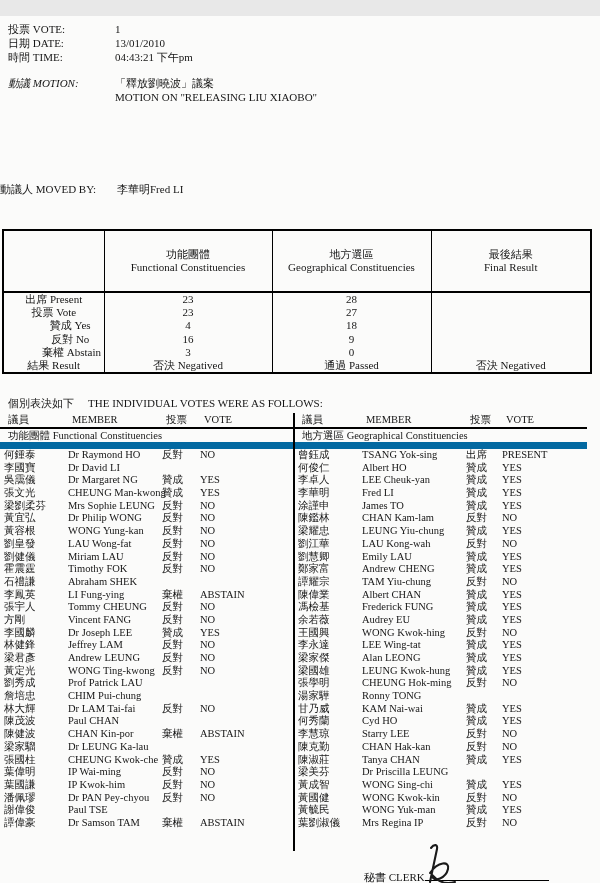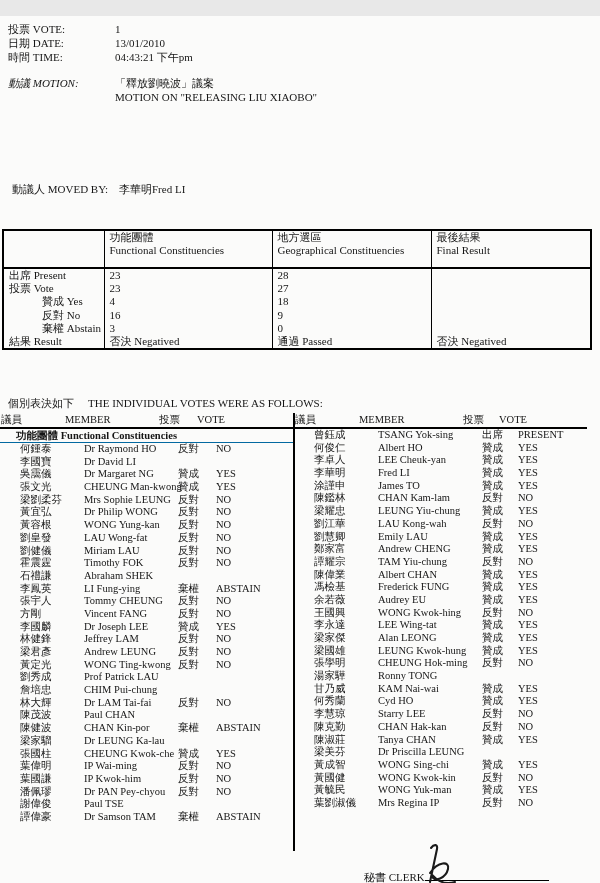--- a/index.html
+++ b/index.html
@@ -9,57 +9,57 @@
     font-family:"Liberation Serif","DejaVu Serif",serif;
     font-size:11px;
   }
   
   .info { position:absolute; top:6px; left:8px; }
   .info-row { display:flex; height:14px; line-height:14px; }
   .info-label { width:107px; flex:0 0 107px; }
   .motion { position:absolute; top:60px; left:8px; display:flex; }
   .motion-label { width:107px; flex:0 0 107px;font-style:italic; }
   .motion-lines div { height:14px; line-height:14px; }
-  .moved { position:absolute; top:166px; left:12px; display:flex; }
+  .moved { position:absolute; top:166px; left:0; display:flex;gap:10px; }
   .moved-label { width:107px; flex:0 0 107px; }
   
   table.summary {
     position:absolute; top:213px; left:2px; width:588px;
     border-collapse:collapse; table-layout:fixed;
     border:2px solid #000;
   }
   table.summary th, table.summary td {
     border-left:1.5px solid #000; border-right:1.5px solid #000;
-    text-align:left; vertical-align:top; font-weight:normal;
-    padding:0 5px; white-space:nowrap; overflow:hidden;
+    text-align:center; vertical-align:top; font-weight:normal;
+    padding:17px 5px; white-space:nowrap; overflow:hidden;
   }
   table.summary thead tr { border-bottom:2px solid #000; height:38px; }
   table.summary thead th div { line-height:13px; }
   table.summary tbody tr { height:13.2px; }
   table.summary tbody td { line-height:13.2px; padding-top:0; padding-bottom:0; }
   table.summary tbody tr:nth-of-type(3) td:first-child,
   table.summary tbody tr:nth-of-type(4) td:first-child,
   table.summary tbody tr:nth-of-type(5) td:first-child { padding-left:38px; }
   
   .votes-heading { position:absolute; top:380px; left:8px; }
   .votes-heading .vh-zh { display:inline-block; width:80px; }
   .vt-col { position:absolute; top:397px; width:293px; font-size:10.5px; }
   .vt-left  { left:0; }
   .vt-right { left:294px; }
   .vt-header {
     display:grid; grid-template-columns:64px 94px 38px auto;
-    padding-left:1px; height:14px; line-height:14px;
+    padding-left:8px; height:14px; line-height:14px;
     border-bottom:2px solid #000; white-space:nowrap;
   }
   .vt-right .vt-header { grid-template-columns:64px 104px 36px auto; }
-  .vt-section { height:13px; line-height:13px; padding-left:16px;
-    border-bottom:1px solid #0369a1; white-space:nowrap;font-weight:bold; }
+  .vt-section { height:13px; line-height:13px; padding-left:8px;
+    border-bottom:7px solid #0369a1; white-space:nowrap; }
   .vt-row {
     display:grid; grid-template-columns:64px 94px 38px auto;
-    padding-left:20px; height:12.7px; line-height:12.7px; white-space:nowrap;
+    padding-left:4px; height:12.7px; line-height:12.7px; white-space:nowrap;
   }
   .vt-right .vt-row { grid-template-columns:64px 104px 36px auto; }
   .vt-row span { overflow:visible; }
   .vt-divider { position:absolute; left:293px; top:397px; width:1.5px; height:438px; background:#000; }
   
   .clerk { position:absolute; top:852px; left:364px; }
   .clerk-line { display:inline-block; width:124px; height:12px;
     border-bottom:1.5px solid #000; }
   .clerk-sig { position:absolute; left:47px; top:-26px; }
 </style>
@@ -395,20 +395,21 @@
       </div>
   </div>
 
   <div class="vt-col vt-right">
     <div class="vt-header">
       <span>議員</span>
       <span>MEMBER</span>
       <span>投票</span>
       <span>VOTE</span>
     </div>
+    <div class="vt-section">地方選區 Geographical Constituencies</div>
     <div>
 
         <div class="vt-row">
           <span>曾鈺成</span>
           <span>TSANG Yok-sing</span>
           <span>出席</span>
           <span>PRESENT</span>
         </div>
 
         <div class="vt-row">

